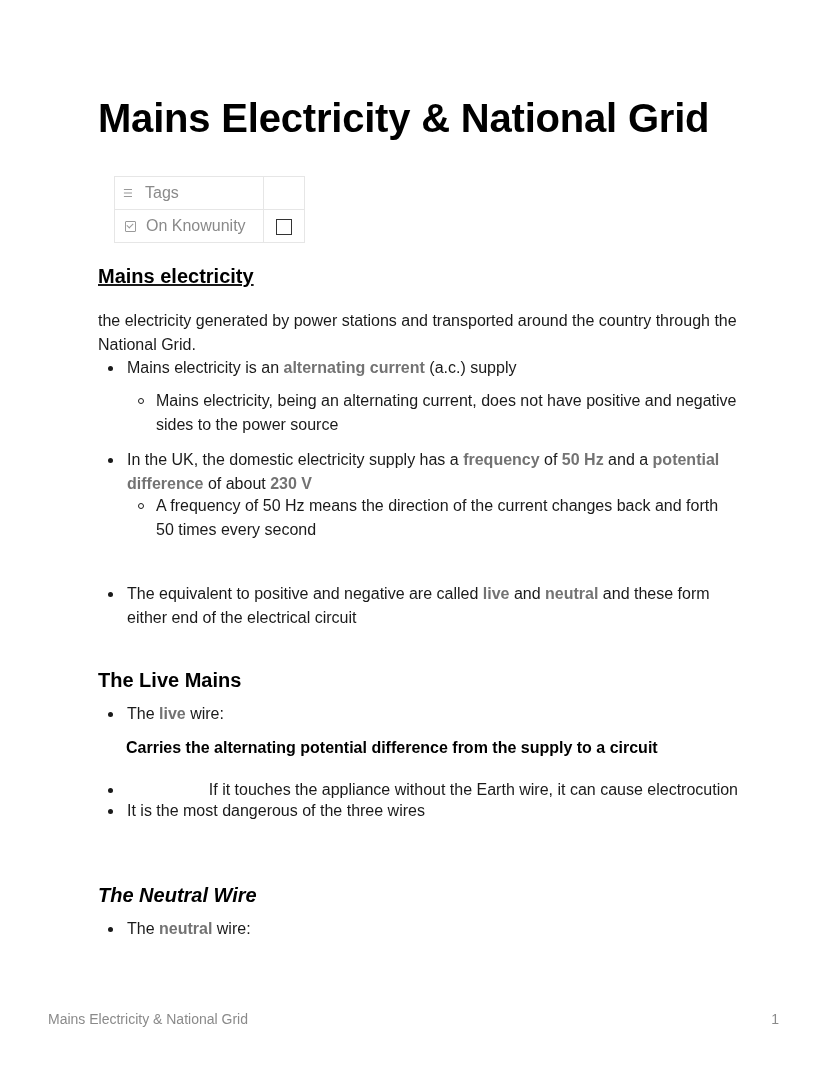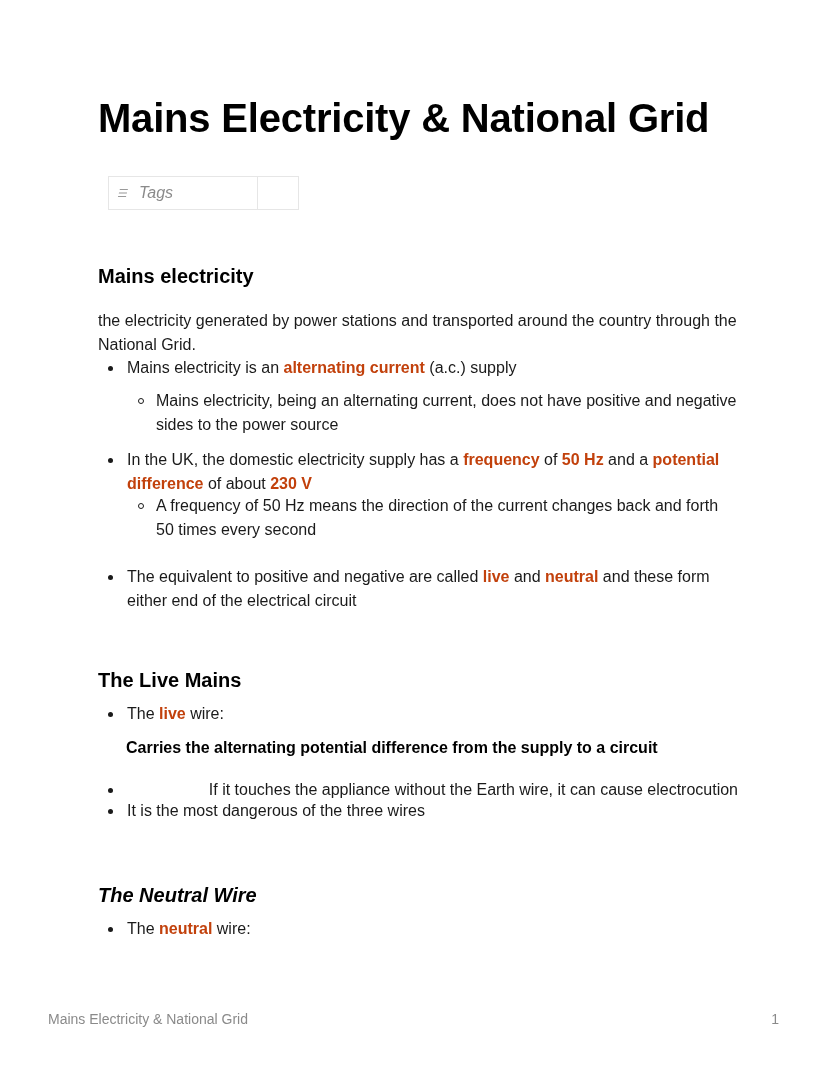--- a/index.html
+++ b/index.html
@@ -6,22 +6,22 @@
     body {
       width: 828px; height: 1071px; position: relative; overflow: hidden;
       font-family: "Liberation Sans", sans-serif; color: #1a1a1a;
     }
     .page { position: absolute; left: 98px; top: 0; width: 640px; }
     h1 {
       position: absolute; top: 96px; left: 0; margin: 0;
       font-size: 40px; font-weight: 700; color: #000; letter-spacing: -0.2px; white-space: nowrap;
     }
     .props {
-      position: absolute; top: 176px; left: 10px;
-      border-collapse: collapse; font-size: 16px; color: #8a8a8a; font-style: italic;
+      position: absolute; top: 176px; left: 16px;
+      border-collapse: collapse; font-size: 16px; color: #8a8a8a;
     }
     .props td { border: 1px solid #e6e6e6; height: 32px; padding: 0; }
     .props td.key { width: 140px; padding-left: 8px; white-space: nowrap; }
     .props td.val { width: 40px; text-align: center; }
     .props .ico { display: inline-block; width: 14px; font-size: 11px; color: #9a9a9a; margin-right: 8px; vertical-align: middle; }
     .chk {
       display: inline-block; width: 14px; height: 14px; border: 1.5px solid #333;
       vertical-align: middle;
     }
     .mini-chk {
@@ -40,21 +40,21 @@
     ul { margin: 0; padding: 0; list-style: none; }
     li { position: relative; font-size: 16px; line-height: 24px; padding-left: 29px; }
     li::before {
       content: ""; position: absolute; left: 10px; top: 10px; width: 5px; height: 5px;
       border-radius: 50%; background: #1a1a1a;
     }
     li.sub { padding-left: 58px; }
     li.sub::before {
       left: 40px; top: 9px; width: 4px; height: 4px; background: transparent; border: 1.2px solid #1a1a1a;
     }
-    b { font-weight: 700; color: #c2410c; }
+    b { font-weight: 700; color: #737373; }
     .abs { position: absolute; left: 0; width: 640px; }
     .footer-title {
       position: absolute; left: 48px; top: 1011px; font-size: 14px; color: #8a8a8a;
     }
     .footer-page {
       position: absolute; right: 49px; top: 1011px; font-size: 14px; color: #8a8a8a;
     }
   </style>
 </head>
 <body>
@@ -63,42 +63,50 @@
   <h1>Mains Electricity &amp; National Grid</h1>
 
   <table class="props">
     <tbody>
         <tr>
       <td class="key">
         <span class="ico">☰</span><span>Tags</span>
       </td>
       <td class="val"></td>
     </tr>
+    <tr>
+      <td class="key">
+        <span class="mini-chk"></span><span>On Knowunity</span>
+      </td>
+      <td class="val">
+        <span class="chk"></span>
+      </td>
+    </tr>
   </tbody>
     </table>
 
-  <div class="abs" style="top:265px;">
+  <div class="abs" style="top:265px;text-decoration:underline;">
     <h2>Mains electricity</h2>
   </div>
   <div class="abs" style="top:297px;margin-top:12px;">
     <p>the electricity generated by power stations and transported around the country through the National Grid.</p>
   </div>
   <ul class="abs" style="top:356px;">
     <li><span>Mains electricity is an </span><b>alternating current</b><span> (a.c.) supply</span></li>
   </ul>
   <ul class="abs" style="top:389px;">
     <li class="sub">Mains electricity, being an alternating current, does not have positive and negative sides to the power source</li>
   </ul>
   <ul class="abs" style="top:448px;">
     <li><span>In the UK, the domestic electricity supply has a </span><b>frequency</b><span> of </span><b>50 Hz</b><span> and a </span><b>potential difference</b><span> of about </span><b>230 V</b></li>
   </ul>
   <ul class="abs" style="top:478px;margin-top:16px;">
     <li class="sub">A frequency of 50 Hz means the direction of the current changes back and forth 50 times every second</li>
   </ul>
-  <ul class="abs" style="top:565px;">
+  <ul class="abs" style="top:582px;">
     <li><span>The equivalent to positive and negative are called </span><b>live</b><span> and </span><b>neutral</b><span> and these form either end of the electrical circuit</span></li>
   </ul>
 
   <div class="abs" style="top:669px;">
     <h2>The Live Mains</h2>
   </div>
   <ul class="abs" style="top:702px;">
     <li><span>The </span><b>live</b><span> wire:</span></li>
   </ul>
   <div class="abs" style="top:736px;margin-left:28px;">

